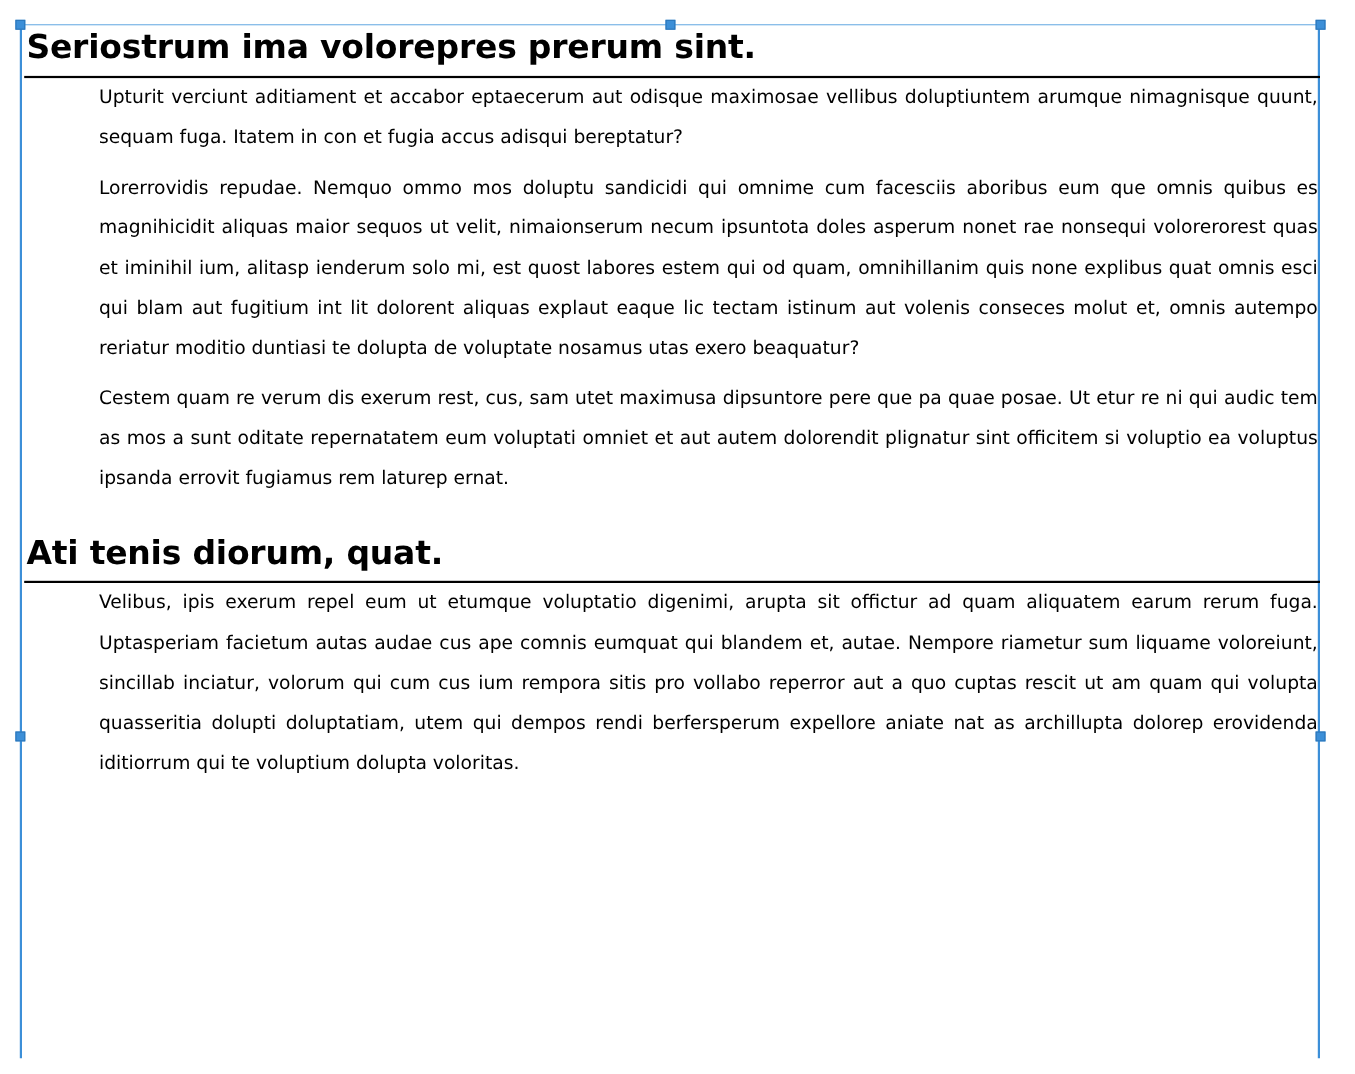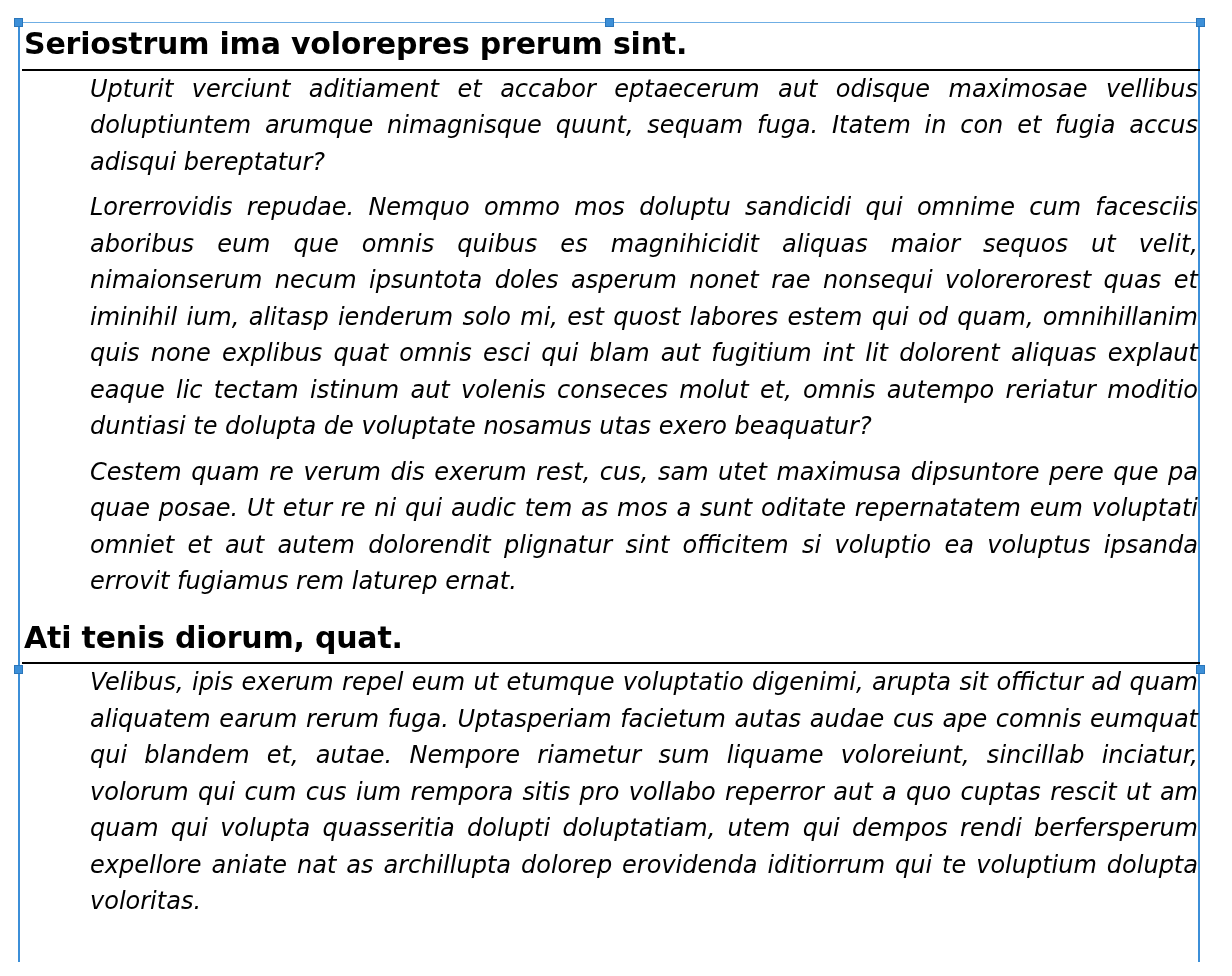--- a/index.html
+++ b/index.html
@@ -54,37 +54,36 @@
     font-family: "DejaVu Sans", sans-serif;
     font-weight: bold;
     font-size: 30px;
     line-height: 1.15;
     letter-spacing: -0.2px;
     padding: 5px 0 7px 2px;
     border-bottom: 2px solid #000000;
     margin: 0;
   }
   .heading.second {
-    margin-top: 16px;
+    margin-top: 28px;
   }
 
   .body-block {
     padding: 0 2px 0 68px;
     box-sizing: border-box;
   }
 
   p.para {
     font-family: "DejaVu Sans", sans-serif;
-    font-size: 24px;
+    font-size: 17px;
     line-height: 36.5px;
     text-align: justify;
     text-justify: inter-word;
     margin: 0;
     hyphens: manual;
-    font-style: italic;
   }
   p.para + p.para { margin-top: 9px; }
 
   .first-para { margin-top: 14px; }
   .after-heading { margin-top: 16px; }
 </style>
 </head>
 <body>
 
 <div id="doc-frame"></div>

